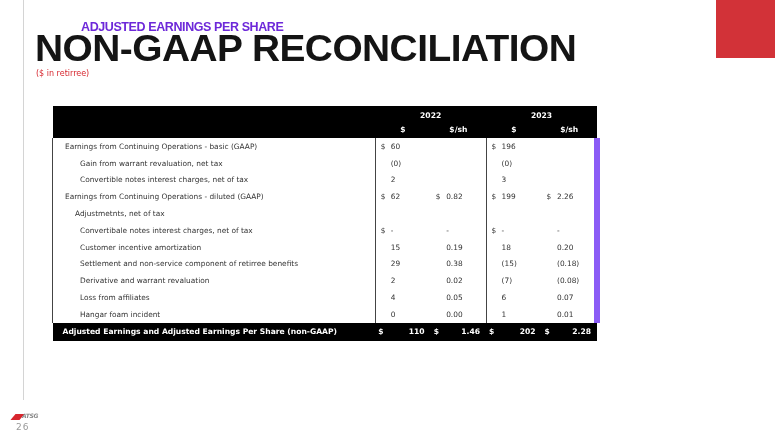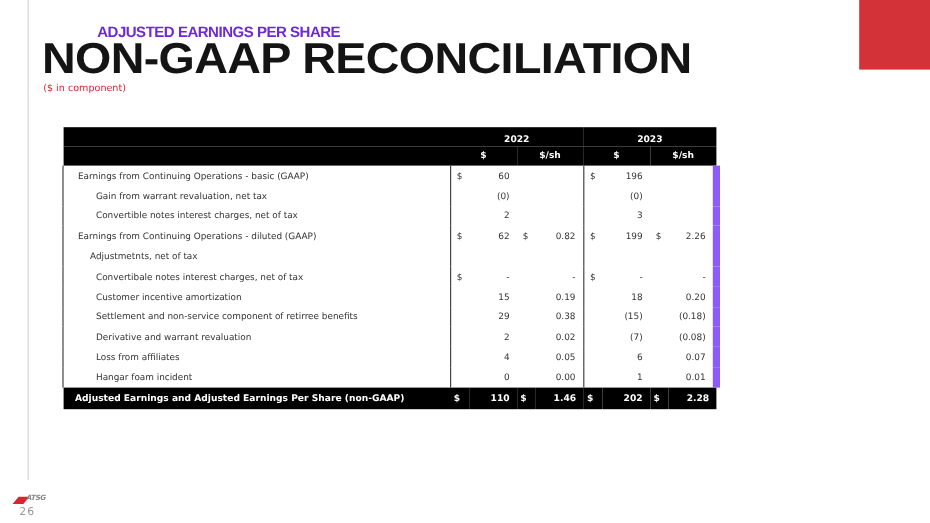--- a/index.html
+++ b/index.html
@@ -37,42 +37,42 @@
 
     .hdr-row td { background: #000; color: #fff; font-weight: 700; font-size: 7.6px; height: 16px; text-align: center; }
     .hdr-row.r1 td { padding-top: 2px; }
     .hdr-row.r2 td { padding-bottom: 2px; }
 
     .body-row td { height: 16.8px; vertical-align: middle; }
     .body-row td.label { padding-left: 12px; border-left: 1px solid #444; border-right: 1px solid #444; }
     .body-row td.label.indent1 { padding-left: 22px; }
     .body-row td.label.indent2 { padding-left: 27px; margin-left: 34px; }
     .body-row td.sign { text-align: left; padding-left: 5px; }
-    .body-row td.num { text-align: right; padding-right: 6px; }
+    .body-row td.num { text-align: left; padding-right: 6px; }
     .body-row td.last { border-right: 6px solid #8b5cf6; }
 
     .total-row td { background: #000000; color: #fff; font-weight: 700; height: 18px; font-size: 7.6px; }
     .total-row td.label { padding-left: 10px; }
     .total-row td.sign { padding-left: 3px; }
     .total-row td.num { text-align: right; padding-right: 6px; }
 
     .footer-logo { position: absolute; left: 13px; top: 413px; width: 28px; height: 8px; }
     .logo-slash { position: absolute; left: 0; top: 1px; width: 9px; height: 6px; background: #d7262e; transform: skewX(-40deg); }
     .logo-text { position: absolute; left: 9px; top: -1px; font-size: 6px; font-weight: 700; font-style: italic; color: #888; letter-spacing: -0.3px; }
     .page-num { position: absolute; left: 16px; top: 422px; font-size: 9px; color: #999; letter-spacing: 1px; }
   </style>
 </head>
 <body>
 
 <div class="left-rule"></div>
 <div class="red-block"></div>
 
 <div class="subtitle">ADJUSTED EARNINGS PER SHARE</div>
 <div class="title">NON-GAAP RECONCILIATION</div>
-<div class="units">($ in component)</div>
+<div class="units">($ in retirree)</div>
 
 <table class="table">
   <colgroup>
     <col class="col-label">
       <col class="col-sign">
       <col class="col-amt">
       <col class="col-sign2">
       <col class="col-ps">
     <col class="col-sign">
       <col class="col-amt">

